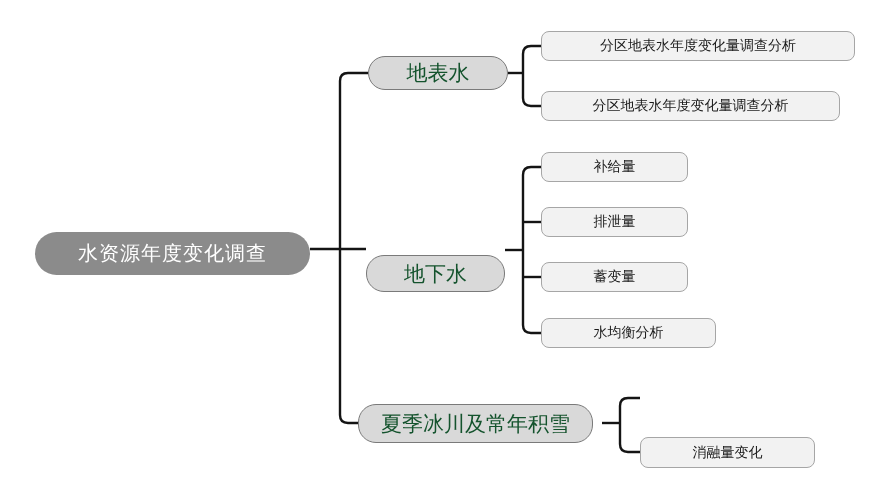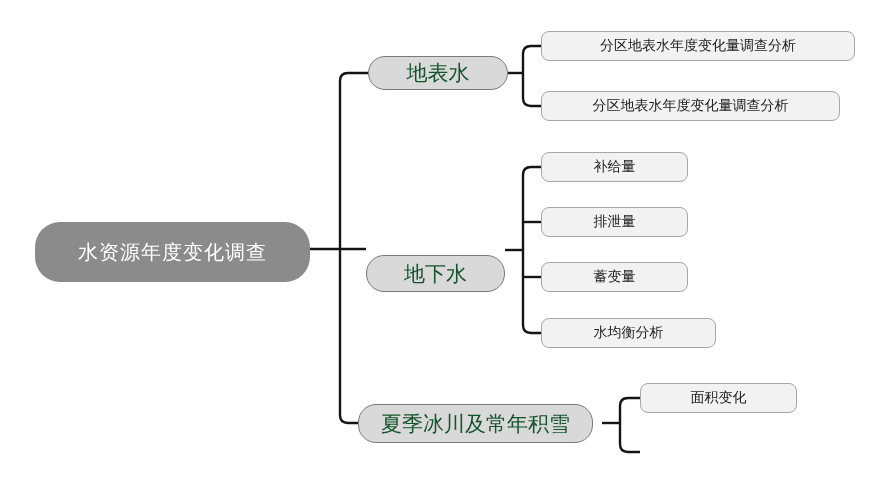--- a/index.html
+++ b/index.html
@@ -24,21 +24,21 @@
   .node {
     position: absolute;
     display: flex;
     align-items: center;
     justify-content: center;
     box-sizing: border-box;
     white-space: nowrap;
     cursor: default;
   }
   .root {
-    left: 35px; top: 222px; width: 275px; height: 60px;
+    left: 35px; top: 232px; width: 275px; height: 43px;
     background: var(--root-fill, #8b8b8b);
     color: var(--root-text, #ffffff);
     border-radius: 25px;
     font-size: 20px;
     letter-spacing: 1px;
   }
   .branch {
     background: var(--branch-fill, #d9d9d9);
     border: 1.5px solid var(--branch-border, #7a7a7a);
     border-radius: 18px;
@@ -101,15 +101,15 @@
   <div class="node branch b2">夏季冰川及常年积雪</div>
 
   <div class="node leaf l0">分区地表水年度变化量调查分析</div>
   <div class="node leaf l1">分区地表水年度变化量调查分析</div>
 
   <div class="node leaf l2">补给量</div>
   <div class="node leaf l3">排泄量</div>
   <div class="node leaf l4">蓄变量</div>
   <div class="node leaf l5">水均衡分析</div>
 
-  <div class="node leaf l6">面积变化</div>
+  <div class="node leaf l7">消融量变化</div>
 
 </div>
 
 </body></html>

